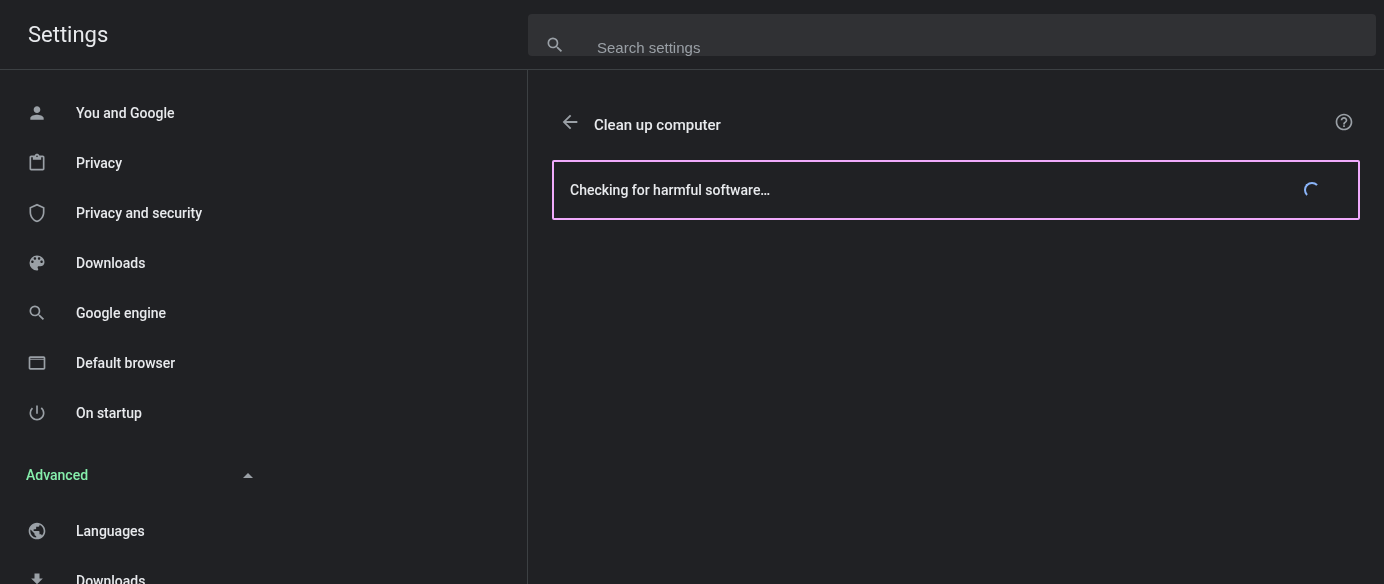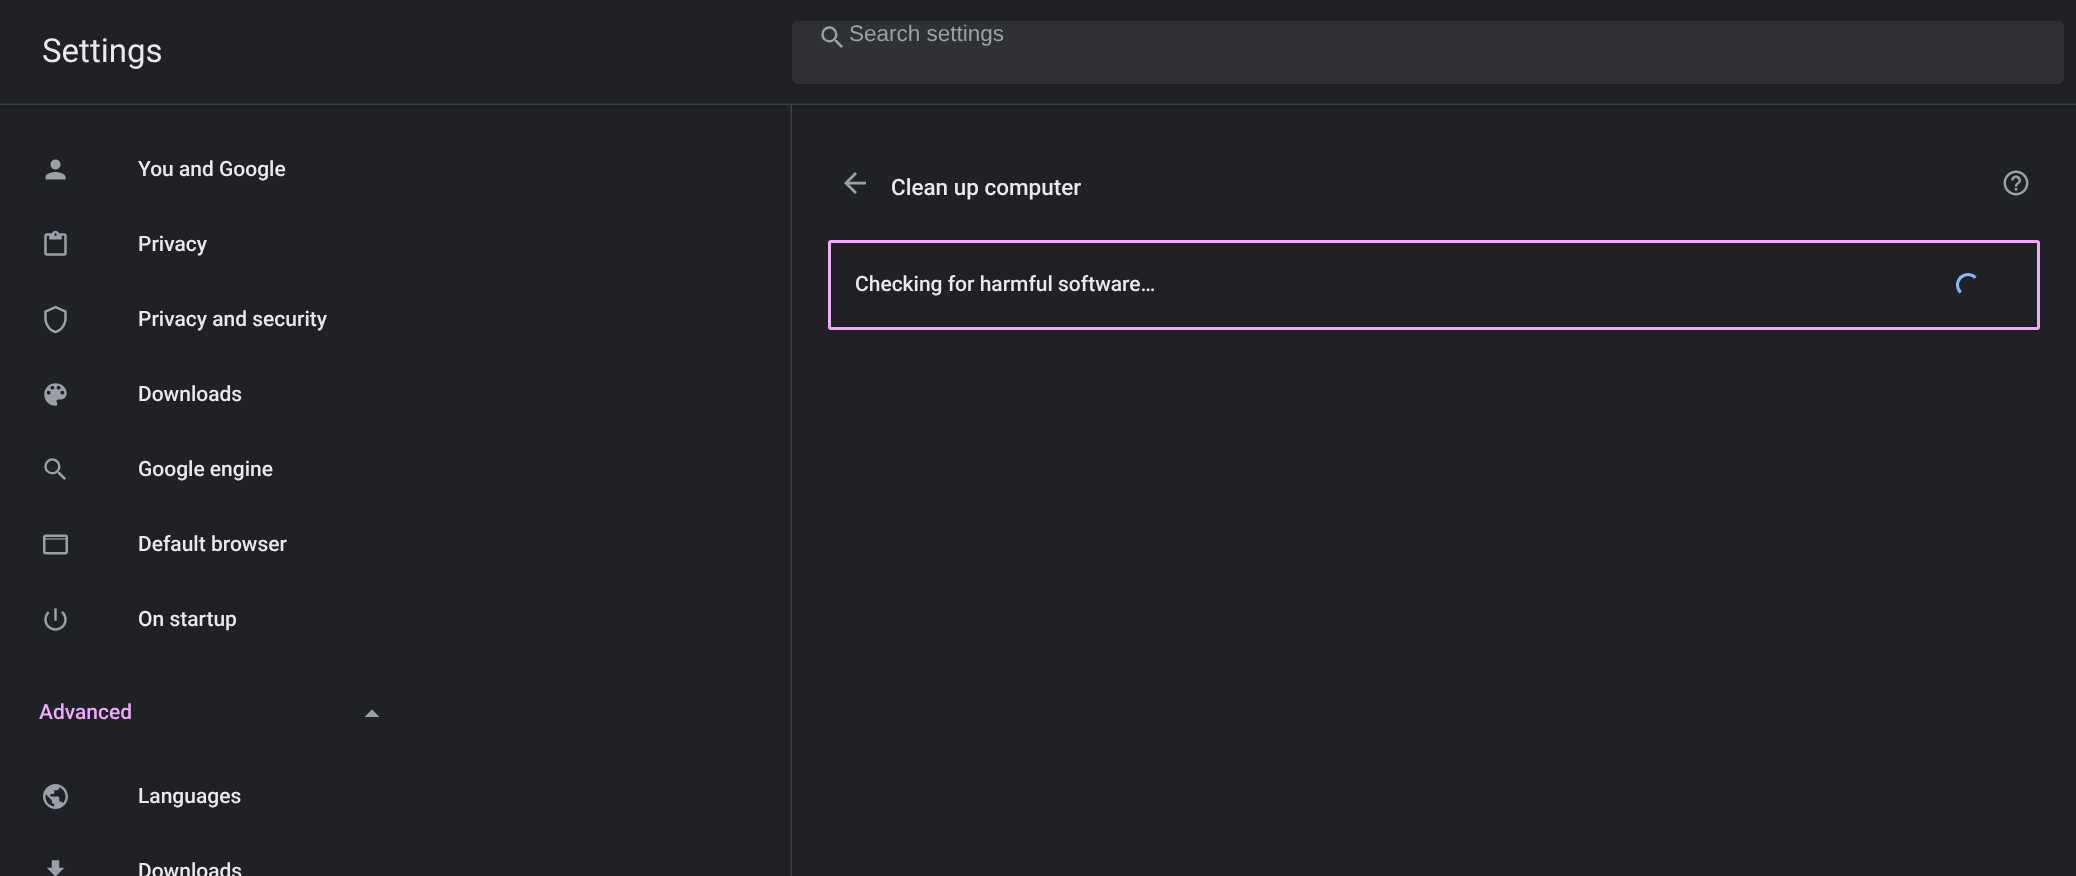--- a/index.html
+++ b/index.html
@@ -26,23 +26,23 @@
     }
     .search-wrap {
       flex: 1;
       padding-right: 8px;
     }
     .search-box {
       background: #303134;
       border-radius: 4px;
       height: 42px;
       display: flex;
-      align-items: flex-start;
+      align-items: flex-end;
       padding: 0 16px;
-      gap: 0;
+      gap: 31px;
     }
     .search-box input {
       background: transparent;
       border: none;
       outline: none;
       color: #e8eaed;
       font-size: 15px;
       width: 100%;
     }
     .search-box input::placeholder {
@@ -57,21 +57,21 @@
       border-right: 1px solid #3c4043;
       padding-top: 18px;
       overflow-y: auto;
     }
     .side-item {
       display: flex;
       align-items: center;
       height: 50px;
       padding-left: 26px;
       cursor: pointer;
-      gap: 44px;
+      gap: 28px;
     }
     .side-icon {
       width: 22px;
       height: 22px;
       display: flex;
       align-items: center;
       justify-content: center;
       flex-shrink: 0;
     }
     .side-label {
@@ -85,21 +85,21 @@
       justify-content: space-between;
       height: 50px;
       padding: 0 26px;
       cursor: pointer;
       margin-top: 12px;
       margin-bottom: 6px;
     }
     .side-section-label {
       font-size: 14px;
       font-weight: 500;
-      color: #f0abfc;
+      color: #86efac;
     }
     .main {
       flex: 1;
       padding-top: 24px;
       padding-left: 24px;
       padding-right: 24px;
     }
     .page-head {
       display: flex;
       align-items: flex-end;

